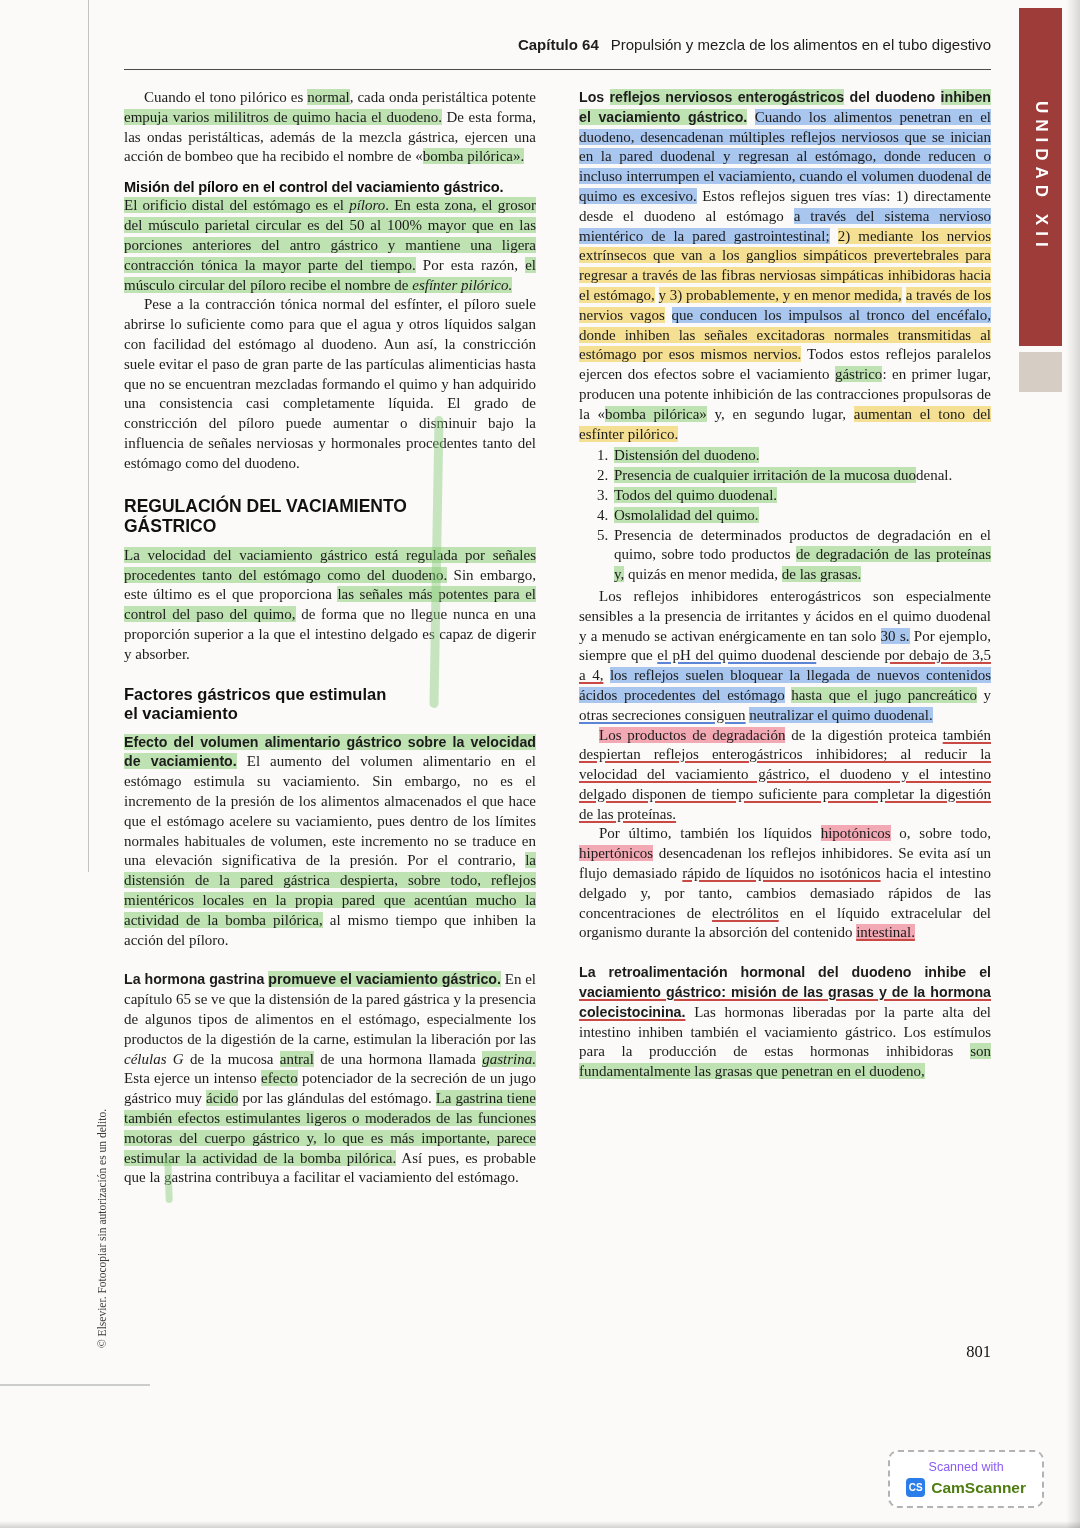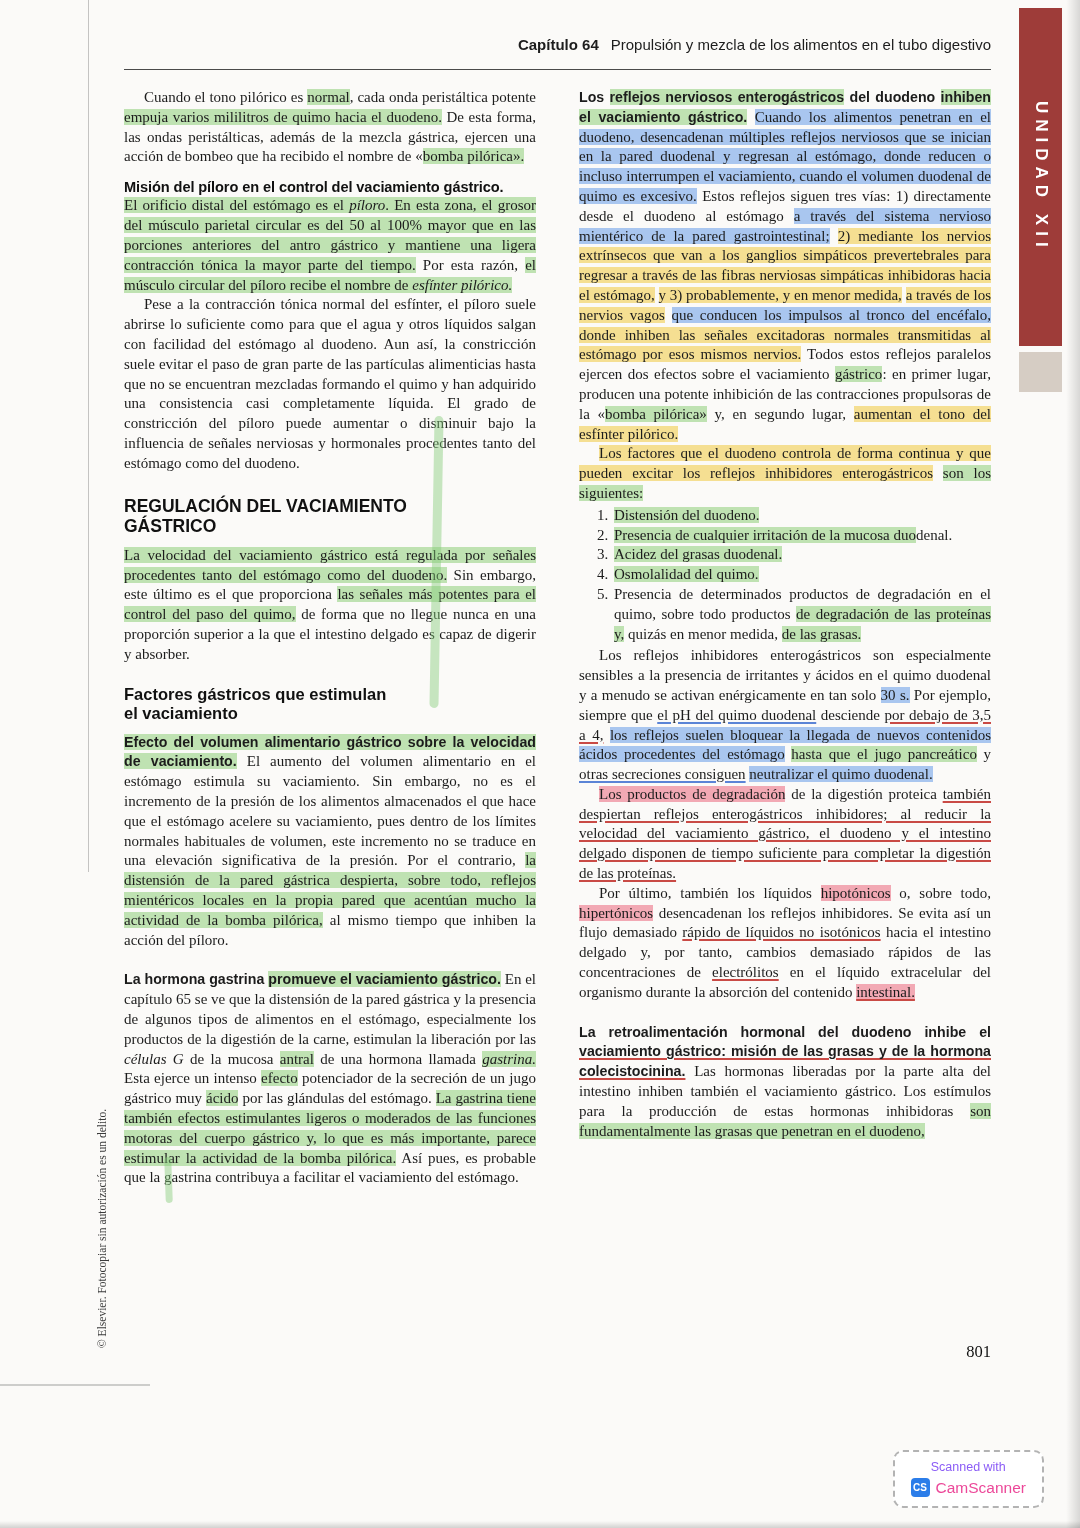--- a/index.html
+++ b/index.html
@@ -63,21 +63,21 @@
   
   .page-number{position:absolute;right:89px;top:1342px;font-size:16.5px;color:#111;}
 
   
   .scanner-badge{position:absolute;right:36px;bottom:20px;border:2px dashed #b3b3b3;border-radius:10px;
     background:#fff;padding:8px 16px 9px;text-align:center;font-family:"Liberation Sans","DejaVu Sans",sans-serif;}
   .scanner-badge .line1{font-size:12.5px;color:#8b5cf6;margin-bottom:4px;}
   .scanner-badge .line2{display:flex;align-items:center;justify-content:center;gap:6px;}
   .scanner-badge .cs-logo{width:19px;height:19px;border-radius:4px;background:var(--camscanner-blue,#2b7de9);
     color:#fff;font-weight:700;font-size:10px;display:flex;align-items:center;justify-content:center;text-align:right;}
-  .scanner-badge .brand{font-weight:400;font-size:15.5px;color:#ec4899;}
+  .scanner-badge .brand{font-weight:700;font-size:15.5px;color:#4d7c0f;}
 </style>
 </head>
 <body>
 
 <div class="page">
 
   <div class="scan-edge-left"></div>
   <div class="scan-edge-right"></div>
   <div class="scan-edge-bottom"></div>
   <div class="scan-line-bottomleft"></div>
@@ -101,25 +101,24 @@
         <h2><span>REGULACIÓN DEL VACIAMIENTO
 GÁSTRICO</span></h2>
         <p><span class="hl-green">La velocidad del vaciamiento gástrico está regulada por señales procedentes tanto del estómago como del duodeno.</span><span> Sin embargo, este último es el que proporciona </span><span class="hl-green">las señales más potentes para el control del paso del quimo,</span><span> de forma que no llegue nunca en una proporción superior a la que el intestino delgado es capaz de digerir y absorber.</span></p>
         <h3><span>Factores gástricos que estimulan
 el vaciamiento</span></h3>
         <p><span class="b hl-green">Efecto del volumen alimentario gástrico sobre la velocidad de vaciamiento.</span><span> El aumento del volumen alimentario en el estómago estimula su vaciamiento. Sin embargo, no es el incremento de la presión de los alimentos almacenados el que hace que el estómago acelere su vaciamiento, pues dentro de los límites normales habituales de volumen, este incremento no se traduce en una elevación significativa de la presión. Por el contrario, </span><span class="hl-green">la distensión de la pared gástrica despierta, sobre todo, reflejos mientéricos locales en la propia pared que acentúan mucho la actividad de la bomba pilórica,</span><span> al mismo tiempo que inhiben la acción del píloro.</span></p>
         <p class="space-top"><span class="b">La hormona gastrina </span><span class="b hl-green">promueve el vaciamiento gástrico.</span><span> En el capítulo 65 se ve que la distensión de la pared gástrica y la presencia de algunos tipos de alimentos en el estómago, especialmente los productos de la digestión de la carne, estimulan la liberación por las </span><span class="i">células G</span><span> de la mucosa </span><span class="hl-green">antral</span><span> de una hormona llamada </span><span class="i hl-green">gastrina.</span><span> Esta ejerce un intenso </span><span class="hl-green">efecto</span><span> potenciador de la secreción de un jugo gástrico muy </span><span class="hl-green">ácido</span><span> por las glándulas del estómago. </span><span class="hl-green">La gastrina tiene también efectos estimulantes ligeros o moderados de las funciones motoras del cuerpo gástrico y, lo que es más importante, parece estimular la actividad de la bomba pilórica.</span><span> Así pues, es probable que la gastrina contribuya a facilitar el vaciamiento del estómago.</span></p>
       </div>
     <div class="col">
         <p><span class="b">Los </span><span class="b hl-green">reflejos nerviosos </span><span class="b hl-green">enterogástricos</span><span class="b"> del duodeno </span><span class="b hl-green">inhiben el vaciamiento gástrico.</span><span> </span><span class="hl-blue">Cuando los alimentos penetran en el duodeno, desencadenan múltiples reflejos nerviosos que se inician en la pared duodenal y regresan al estómago, donde reducen o incluso interrumpen el vaciamiento, cuando el volumen duodenal de quimo es excesivo.</span><span> Estos reflejos siguen tres vías: 1) directamente desde el duodeno al estómago </span><span class="hl-blue">a través del sistema nervioso mientérico de la pared gastrointestinal;</span><span> </span><span class="hl-yellow">2) mediante los nervios extrínsecos que van a los ganglios simpáticos prevertebrales para regresar a través de las fibras nerviosas simpáticas inhibidoras hacia el estómago,</span><span> </span><span class="hl-yellow">y 3) probablemente, y en menor medida,</span><span> </span><span class="hl-yellow">a través de los nervios vagos</span><span> </span><span class="hl-blue">que conducen los impulsos al tronco del encéfalo,</span><span> </span><span class="hl-yellow">donde inhiben las señales excitadoras normales transmitidas al estómago por esos mismos nervios.</span><span> Todos estos reflejos paralelos ejercen dos efectos sobre el vaciamiento </span><span class="hl-green">gástrico</span><span>: en primer lugar, producen una potente inhibición de las contracciones propulsoras de la «</span><span class="hl-green">bomba pilórica»</span><span> y, en segundo lugar, </span><span class="hl-yellow">aumentan el tono del esfínter pilórico.</span></p>
-        <p class="indent"><span class="hl-yellow">Los factores que el duodeno controla de forma continua y que pueden excitar los reflejos inhibidores enterogástricos</span><span> </span><span class="hl-green">son los siguientes:</span></p>
         <ol>
           <li><span class="hl-green">Distensión del duodeno.</span></li>
           <li><span class="hl-green">Presencia de cualquier irritación de la mucosa duo</span><span>denal.</span></li>
-          <li><span class="hl-green">Acidez del grasas duodenal.</span></li>
+          <li><span class="hl-green">Todos del quimo duodenal.</span></li>
           <li><span class="hl-green">Osmolalidad del quimo.</span></li>
           <li><span>Presencia de determinados productos de degradación en el quimo, sobre todo productos </span><span class="hl-green">de degradación de las proteínas y,</span><span> quizás en menor medida, </span><span class="hl-green">de las grasas.</span></li>
         </ol>
         <p class="indent"><span>Los reflejos inhibidores enterogástricos son especialmente sensibles a la presencia de irritantes y ácidos en el quimo duodenal y a menudo se activan enérgicamente en tan solo </span><span class="hl-blue">30 s.</span><span> Por ejemplo, siempre que </span><span class="ul-blue">el pH del quimo duodenal</span><span> desciende </span><span class="ul-red">por debajo de 3,5 a 4,</span><span> </span><span class="hl-blue">los reflejos suelen bloquear la llegada de nuevos contenidos ácidos procedentes del estómago</span><span> </span><span class="hl-green">hasta que el jugo pancreático</span><span> y </span><span class="ul-blue">otras secreciones consiguen</span><span> </span><span class="hl-blue">neutralizar el quimo duodenal.</span></p>
         <p class="indent"><span class="hl-pink">Los productos de degradación</span><span> de la digestión proteica </span><span class="ul-red">también despiertan reflejos enterogástricos inhibidores; al reducir la velocidad del vaciamiento gástrico, el duodeno y el intestino delgado disponen de tiempo suficiente para completar la digestión de las proteínas.</span></p>
         <p class="indent"><span>Por último, también los líquidos </span><span class="hl-pink">hipotónicos</span><span> o, sobre todo, </span><span class="hl-pink">hipertónicos</span><span> desencadenan los reflejos inhibidores. Se evita así un flujo demasiado </span><span class="ul-red">rápido de líquidos no isotónicos</span><span> hacia el intestino delgado y, por tanto, cambios demasiado rápidos de las concentraciones de </span><span class="ul-red">electrólitos</span><span> en el líquido extracelular del organismo durante la absorción del contenido </span><span class="hl-pink ul-red">intestinal.</span></p>
         <p class="space-top"><span class="b">La retroalimentación hormonal del duodeno inhibe el </span><span class="b ul-red">vaciamiento gástrico: misión de las grasas y de la hormona colecistocinina.</span><span> Las hormonas liberadas por la parte alta del intestino inhiben también el vaciamiento gástrico. Los estímulos para la producción de estas hormonas inhibidoras </span><span class="hl-green">son fundamentalmente las grasas que penetran en el duodeno,</span></p>
       </div>
   </div>
 

